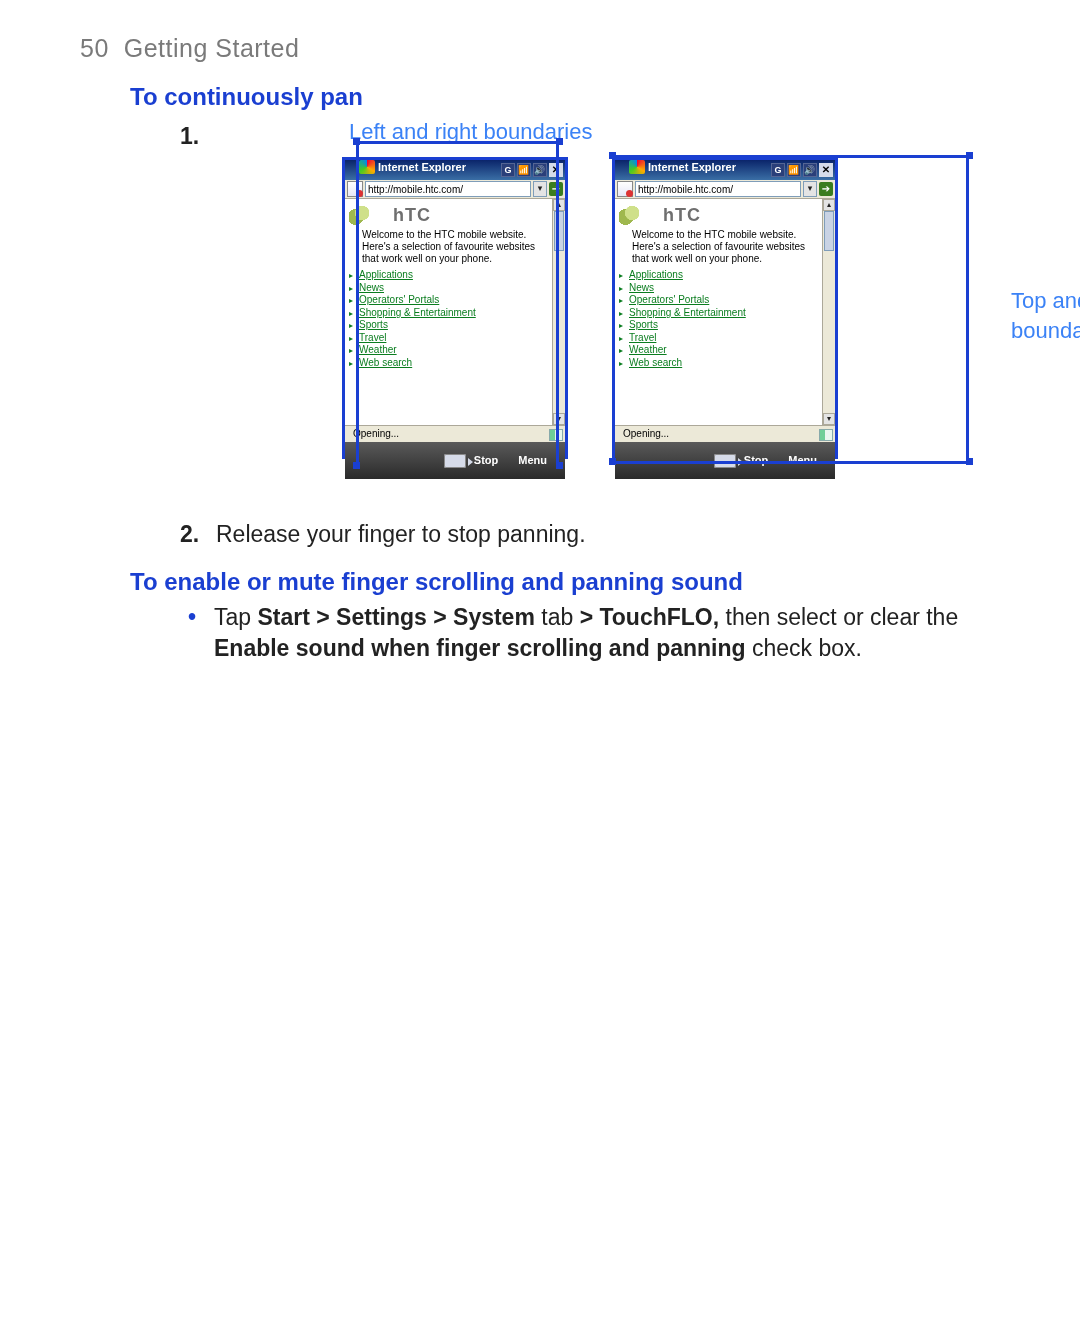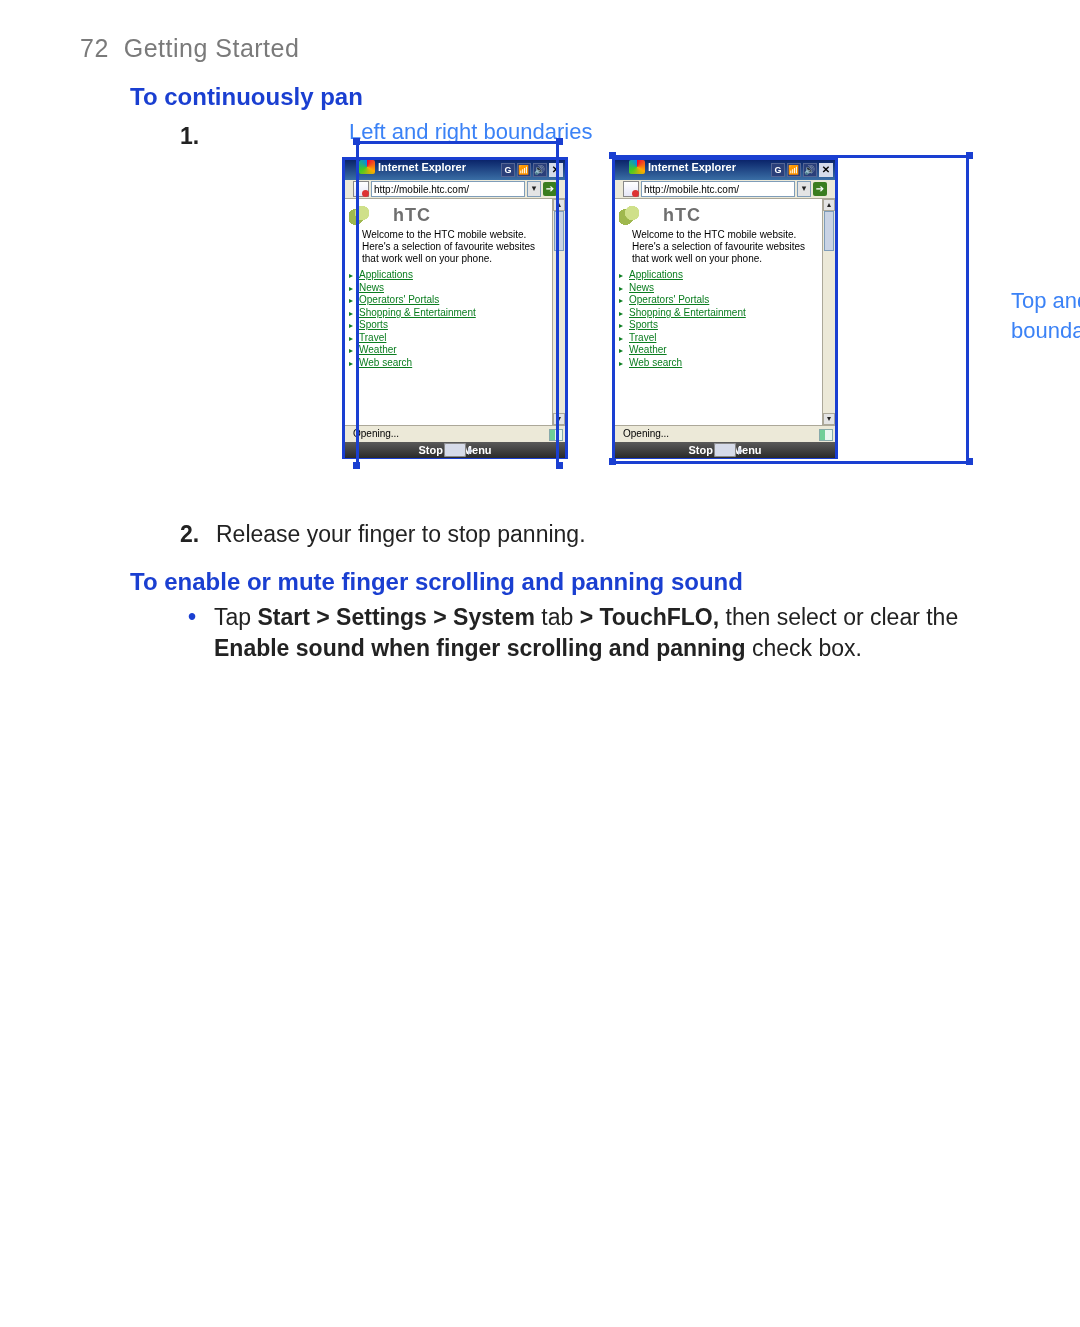--- a/index.html
+++ b/index.html
@@ -127,21 +127,21 @@
     color: #000;
     font-size: 10px;
     line-height: 14px;
     text-align: center;
   }
   .phone .addrbar {
     height: 18px;
     background: #ece9d8;
     display: flex;
     align-items: center;
-    padding: 0 8px;
+    padding: 0 2px;
     border-bottom: 1px solid #aca899;
     gap: 2px;
   }
   .phone .addrbar .doc-ico {
     width: 14px; height: 14px;
     background: linear-gradient(#fff,#e7e7f7);
     border: 1px solid #888;
     position: relative;
   }
   .phone .addrbar .doc-ico::after{
@@ -259,28 +259,28 @@
     position: relative;
   }
   .phone .statusbar .prog {
     position: absolute; right: 2px; top: 3px;
     width: 12px; height: 10px;
     border: 1px solid #8aa;
     background: linear-gradient(90deg,#6fcf97 40%, #e8f7ee 40%);
   }
 
   .phone .softbar {
-    height: 16px;
+    height: 37px;
     background: linear-gradient(#5a5a5a, #2a2a2a);
     color: #fff;
     font-size: 11px;
     font-weight: 700;
     display: flex;
     align-items: center;
-    justify-content: center;
+    justify-content: flex-end;
     padding: 0 18px;
     position: relative;
     gap: 20px;
   }
   .phone .softbar .kbd {
     position: absolute;
     left: 50%; transform: translateX(-50%);
     width: 22px; height: 14px;
     background: #d6dbe9;
     border-radius: 2px;
@@ -363,21 +363,21 @@
     font-weight: 700;
   }
   b { font-weight: 700; }
 </style>
 </head>
 <body>
 
 <div class="page">
 
   <div class="pg-header">
-    <span>72</span>&nbsp;&nbsp;<span>Getting Started</span>
+    <span>50</span>&nbsp;&nbsp;<span>Getting Started</span>
   </div>
 
   <div class="section-title">To continuously pan</div>
 
   <ol class="steps">
     <li>
 
       <div class="figure-row">
         <div class="fig-caption-left caption">Left and right boundaries</div>
 

